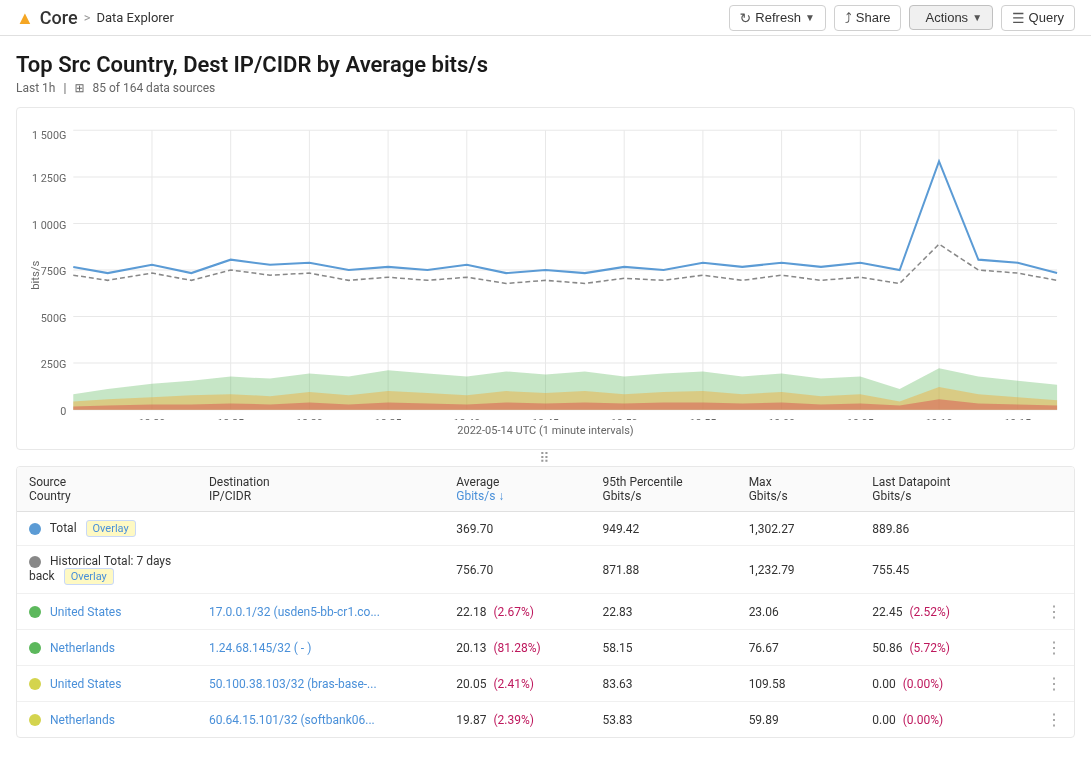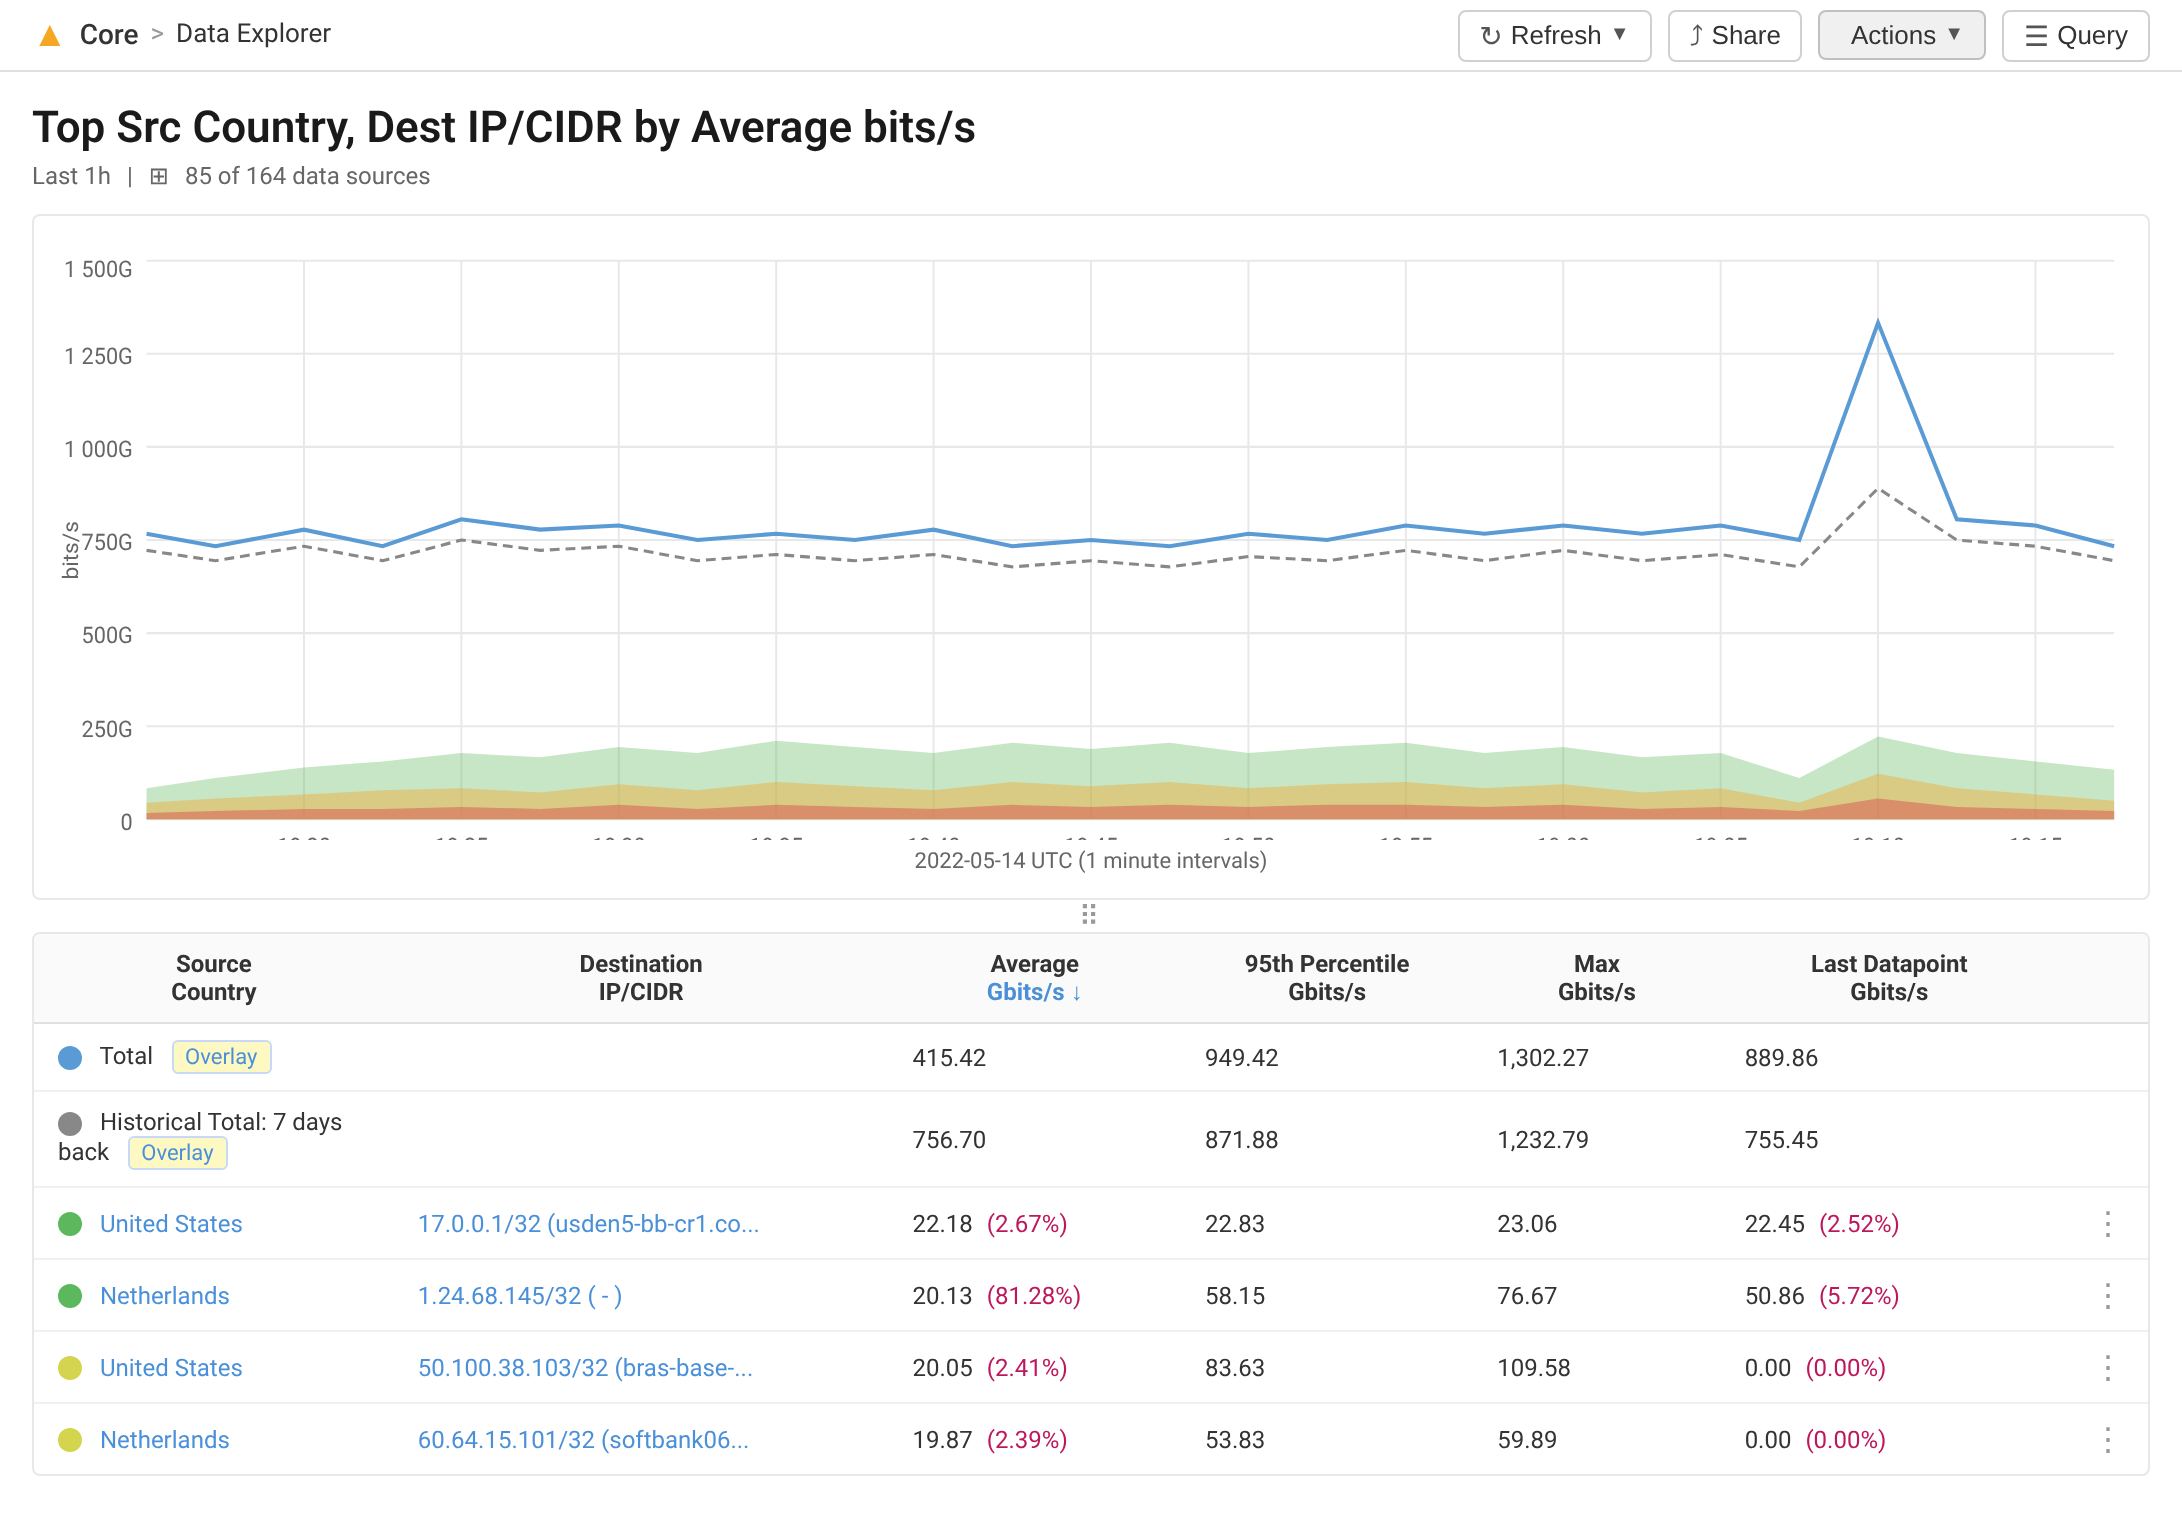--- a/index.html
+++ b/index.html
@@ -20,21 +20,21 @@
       gap: 6px;
       flex: 1;
     }
     .logo-icon {
       color: #f5a623;
       font-size: 18px;
     }
     .nav-core {
       color: #333;
       font-weight: 500;
-      font-size: 14px;
+      font-size: 18px;
     }
     .nav-sep {
       color: #999;
       font-size: 13px;
     }
     .nav-explorer {
       color: #333;
       font-size: 13px;
     }
     .header-right {
@@ -140,22 +140,22 @@
       width: 100%;
       border-collapse: collapse;
       font-size: 13px;
     }
     thead tr {
       background: #fafafa;
       border-bottom: 1px solid #e0e0e0;
     }
     th {
       padding: 8px 12px;
-      text-align: center;
-      font-weight: 700;
+      text-align: left;
+      font-weight: 400;
       color: #333;
       font-size: 12px;
       white-space: nowrap;
     }
     td {
       padding: 8px 12px;
       border-bottom: 1px solid #f0f0f0;
       font-size: 12px;
       color: #333;
     }
@@ -331,21 +331,21 @@
       </thead>
       <tbody>
 
         <tr>
           <td>
             <span class="color-dot" style="background:#5b9bd5;vertical-align:middle;margin-right:6px;"></span>
             <span>Total</span>
             <span class="overlay-badge">Overlay</span>
           </td>
           <td></td>
-          <td>415.42</td>
+          <td>369.70</td>
           <td>949.42</td>
           <td>1,302.27</td>
           <td>889.86</td>
           <td></td>
         </tr>
 
         <tr>
           <td>
             <span class="color-dot" style="background:#888888;vertical-align:middle;margin-right:6px;"></span>
             <span>Historical Total: 7 days back</span>

